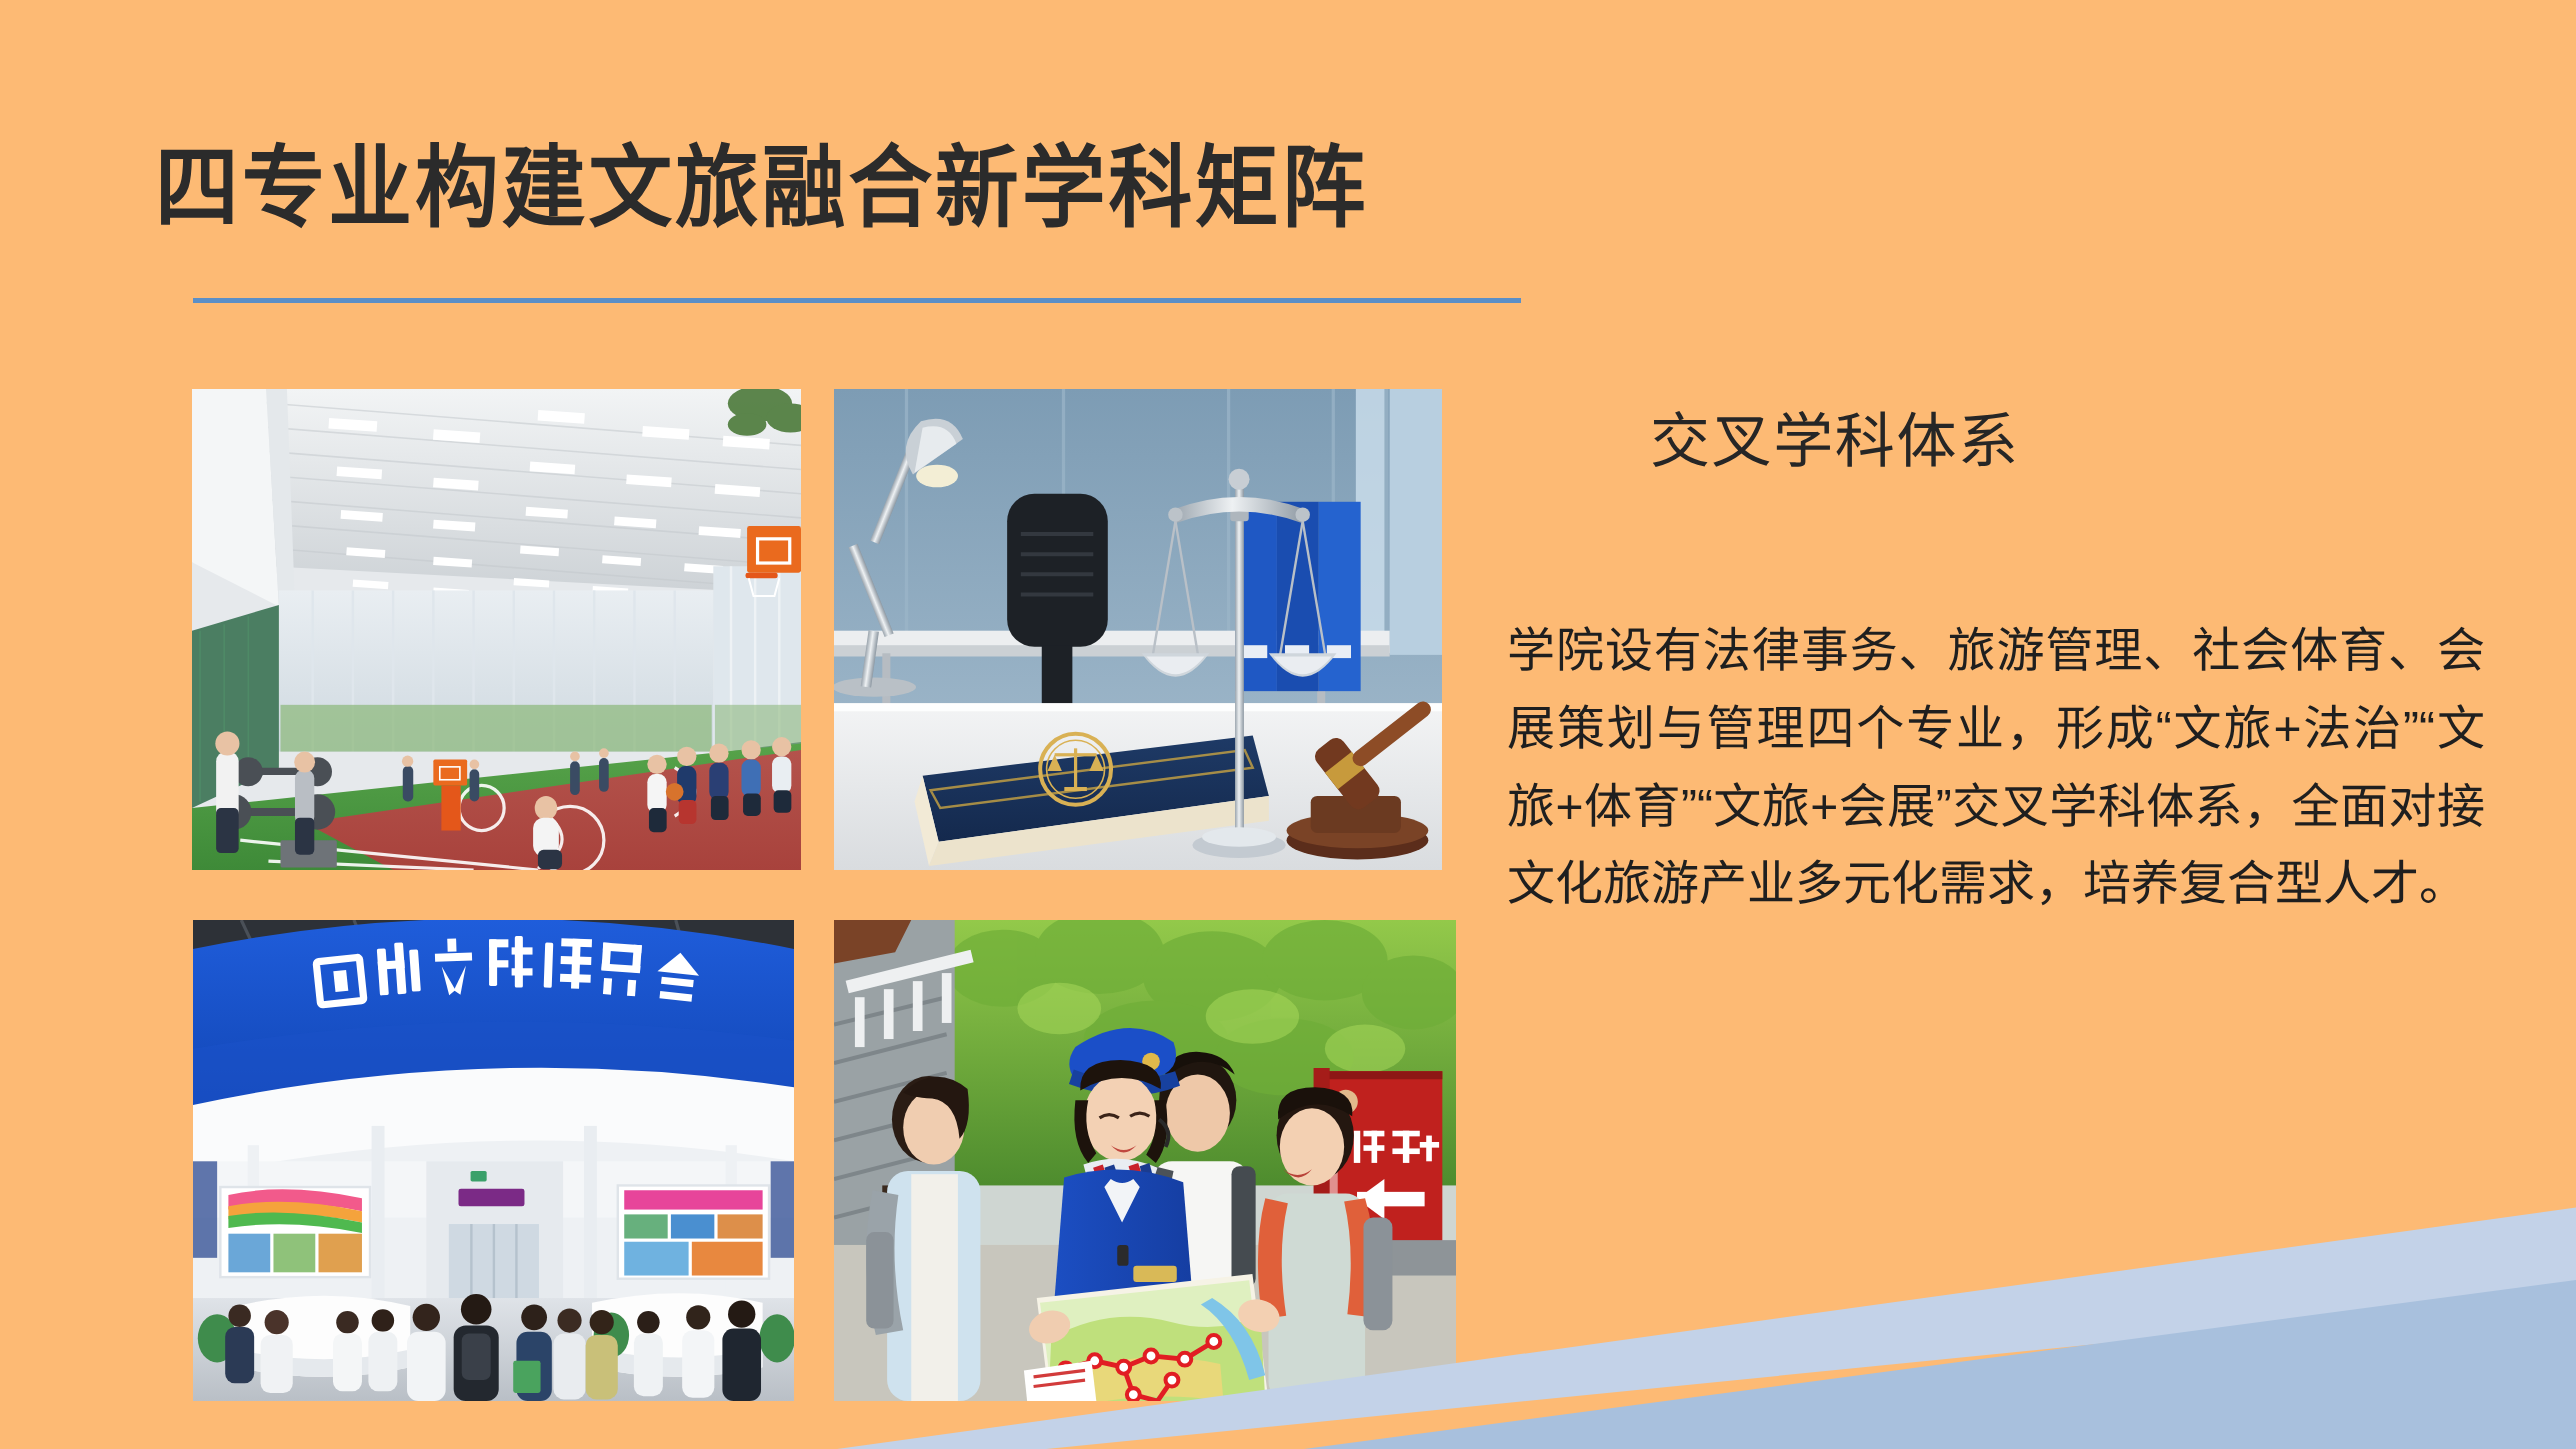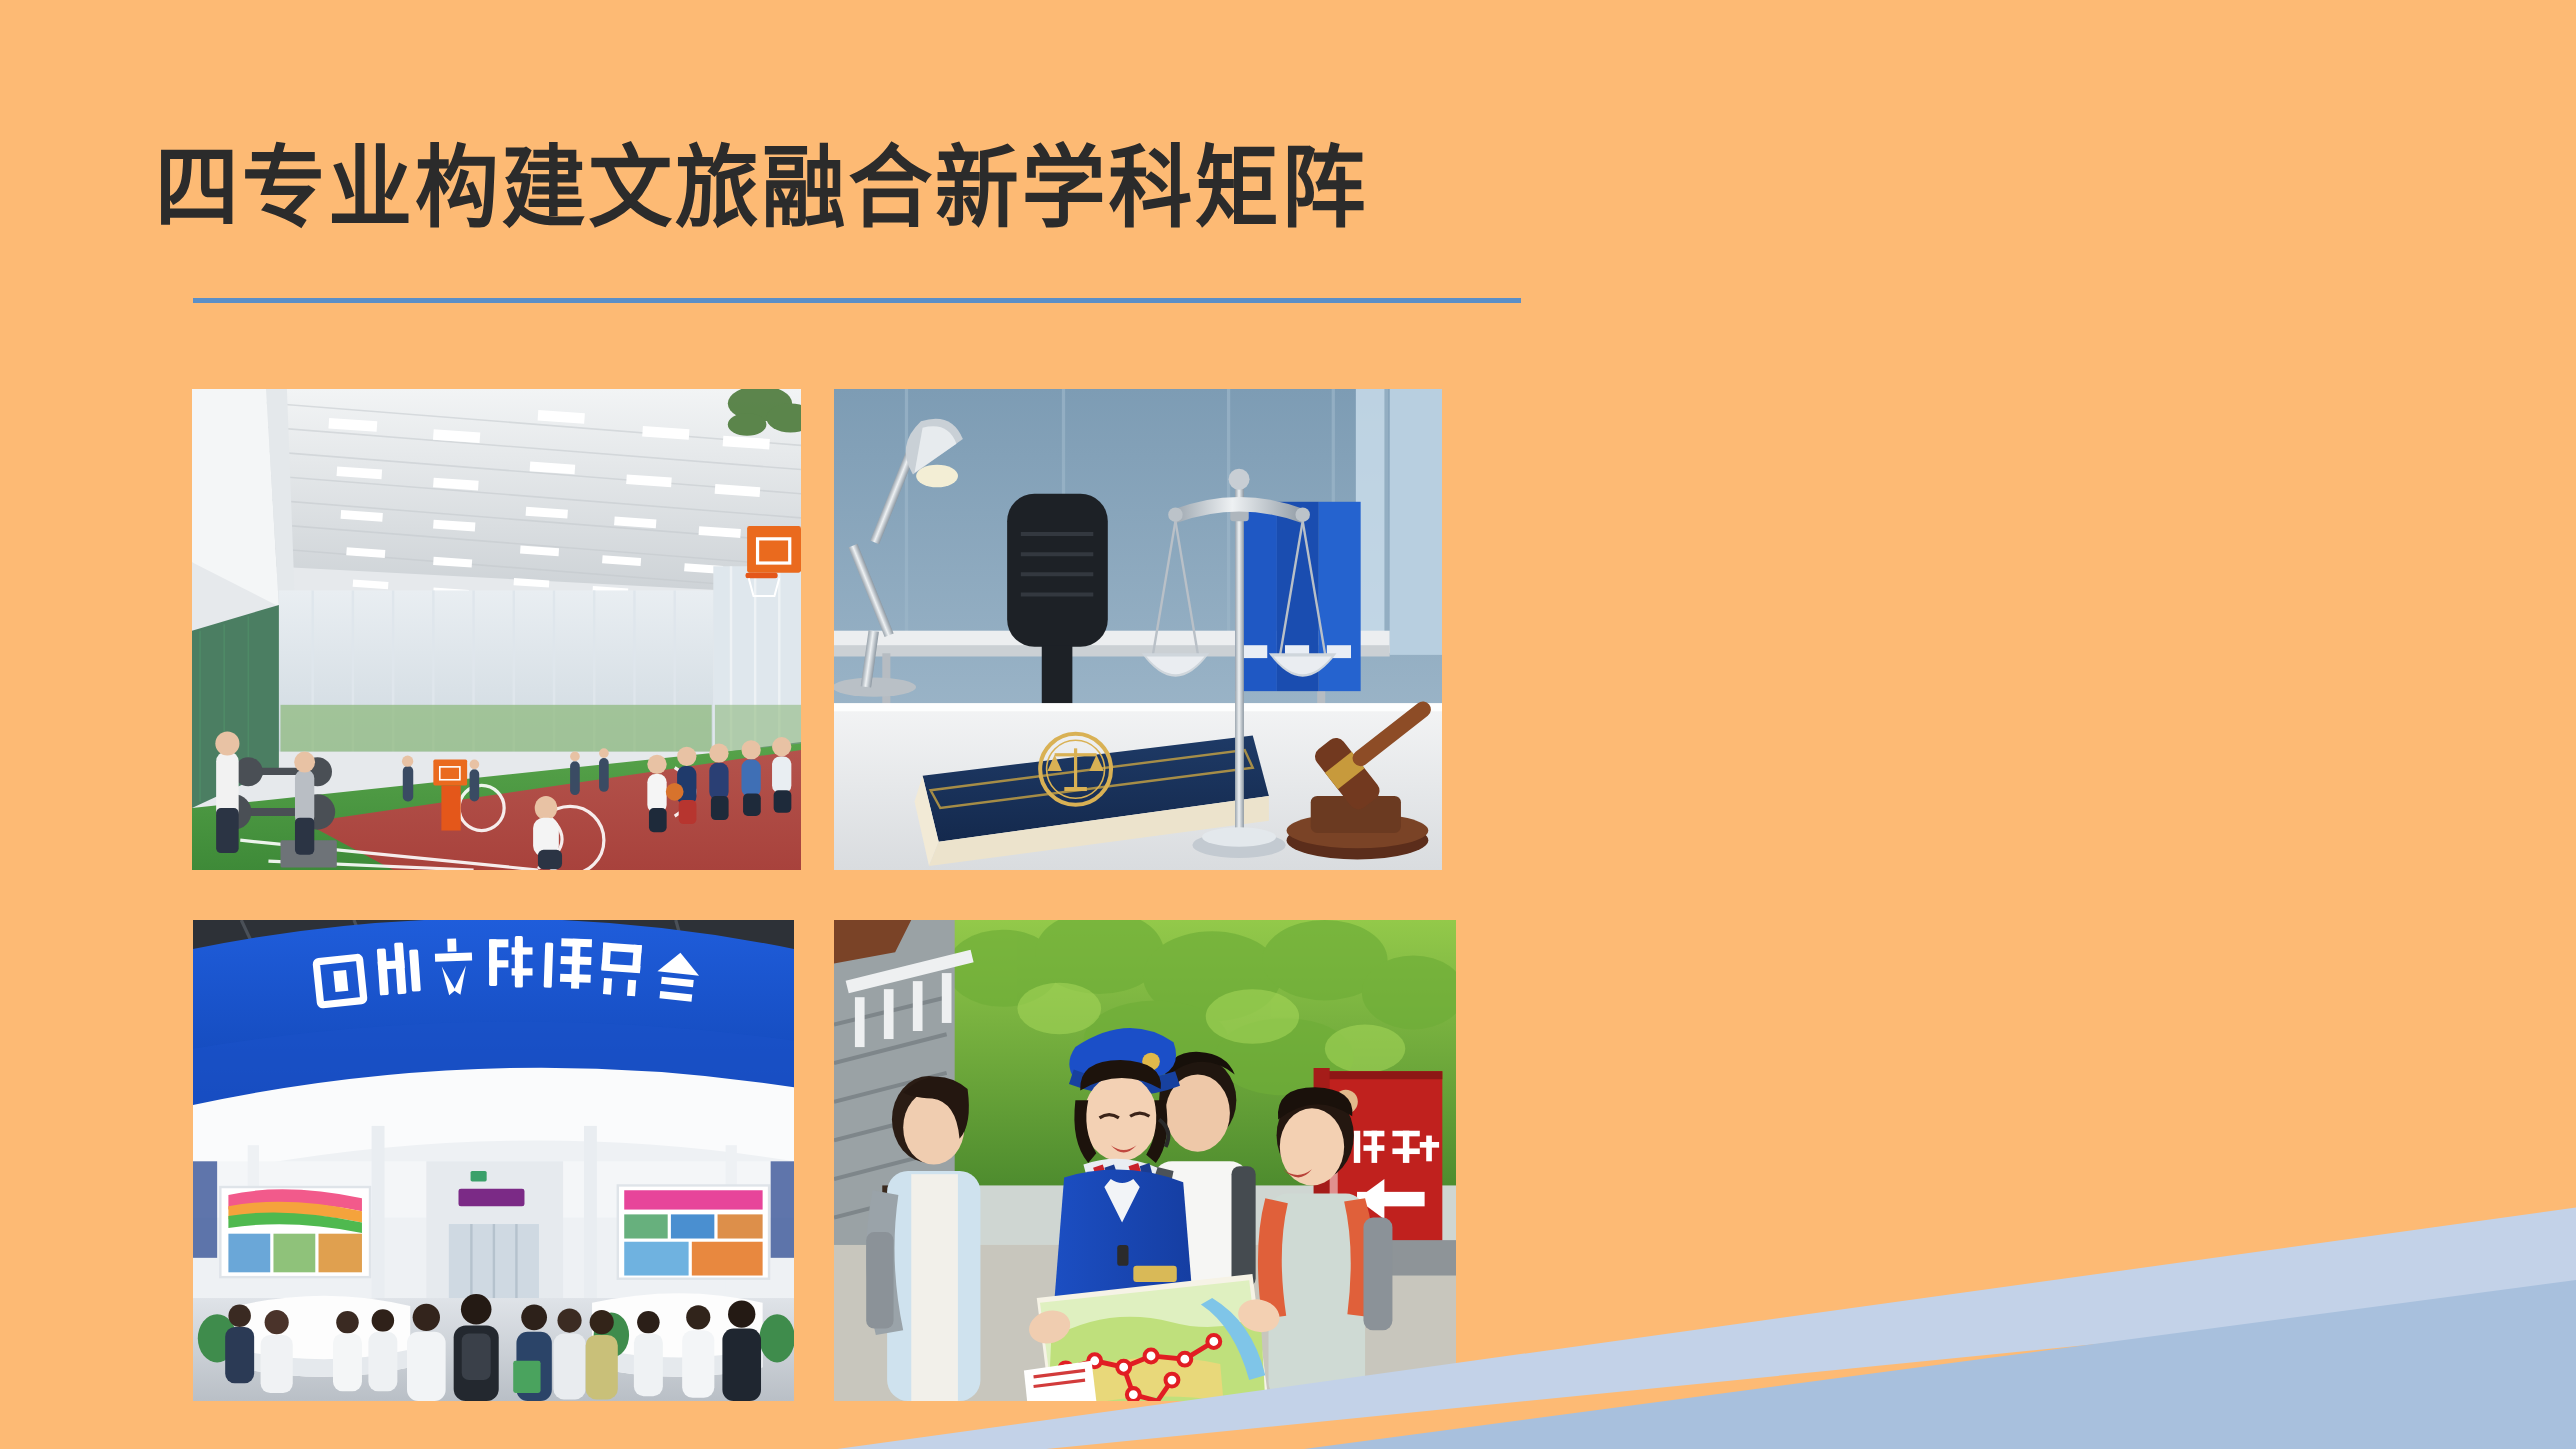--- a/index.html
+++ b/index.html
@@ -733,21 +733,23 @@
           </g>
         </g>
 
         <ellipse cx="268" cy="506" rx="26" ry="20" fill="#f0cdb0" transform="rotate(-16 268 506)"></ellipse>
         <ellipse cx="528" cy="492" rx="26" ry="20" fill="#f3d0b2" transform="rotate(14 528 492)"></ellipse>
       </svg>
     </div>
 
   </div>
 
-
+  <div class="side-heading">交叉学科体系</div>
+
+  <div class="side-body">学院设有法律事务、旅游管理、社会体育、会展策划与管理四个专业，形成“文旅+法治”“文旅+体育”“文旅+会展”交叉学科体系，全面对接文化旅游产业多元化需求，培养复合型人才。</div>
 
   <div class="deco">
     <svg viewBox="0 0 2200 420" preserveAspectRatio="none">
       <polygon points="2200,120 2200,230 300,420 40,420" fill="#c3d2e8"></polygon>
       <polygon points="2200,210 2200,420 620,420" fill="#a8c0dd"></polygon>
     </svg>
   </div>
 
 </div>
 

